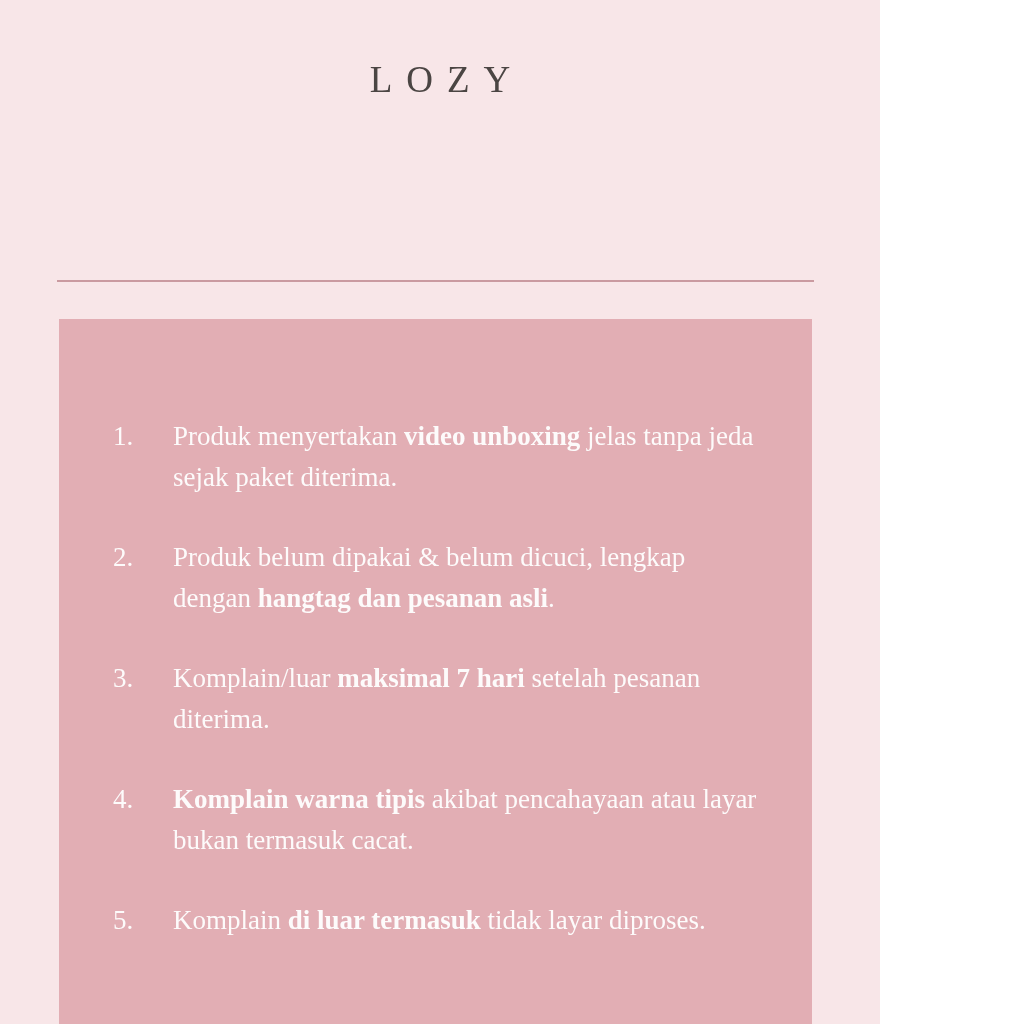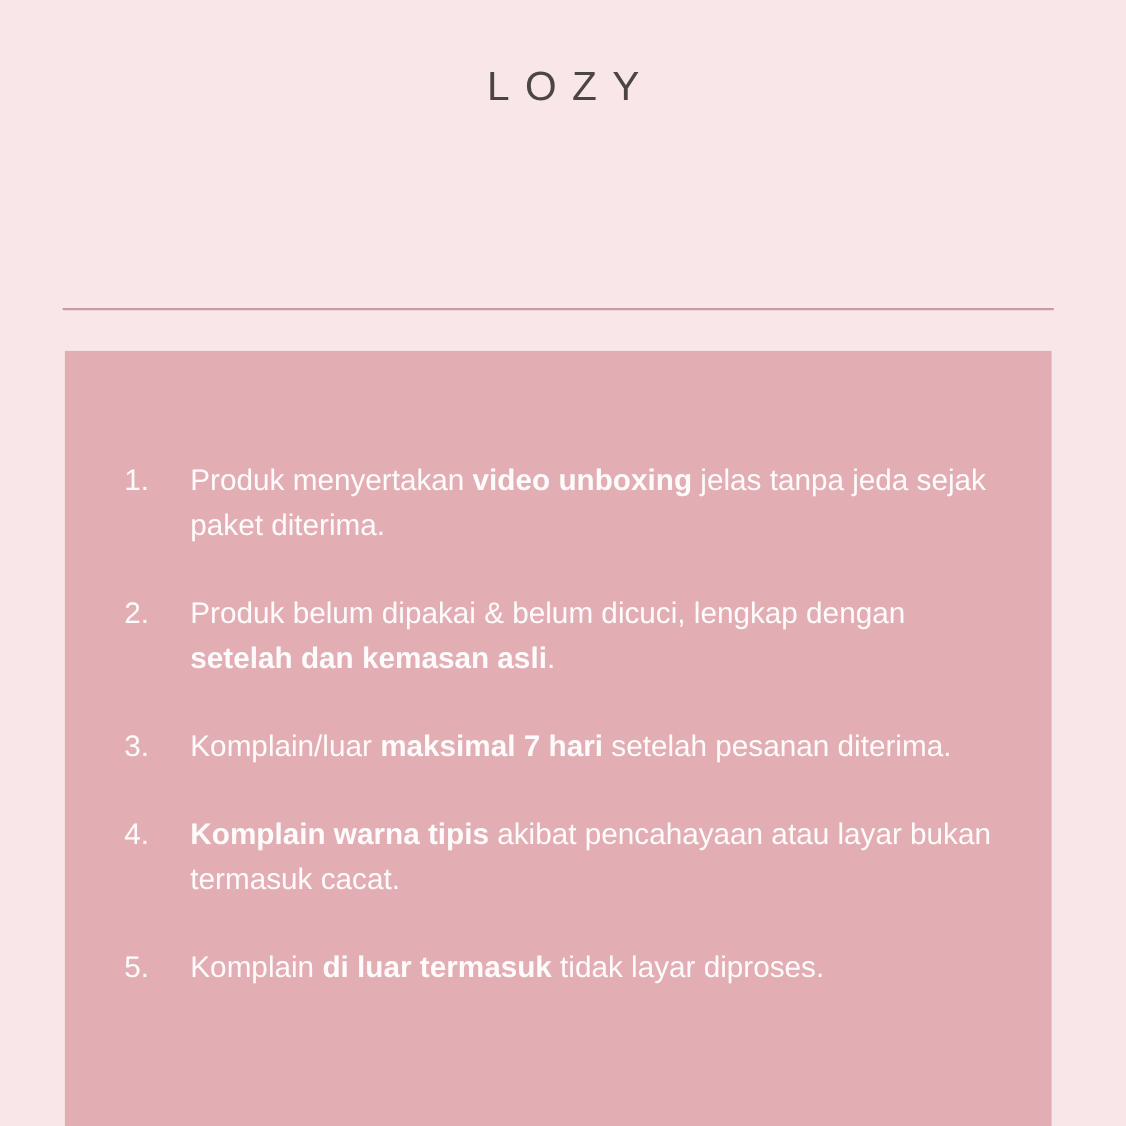--- a/index.html
+++ b/index.html
@@ -1,25 +1,25 @@
 <!DOCTYPE html>
 <html><head>
 <meta charset="utf-8">
 <style>
   html, body {
     margin: 0;
     padding: 0;
   }
   .canvas {
     position: relative;
-    width: 1024px;
+    width: 880px;
     height: 1024px;
     overflow: hidden;
     background: var(--bg, #f8e6e8);
-    font-family: Liberation Sans, sans-serif;
+    font-family: Liberation Serif, serif;
   }
   .brand {
     position: absolute;
     top: 58px;
     left: 0;
     width: 100%;
     text-align: center;
     font-size: 37px;
     font-weight: 400;
     letter-spacing: 14px;
@@ -103,21 +103,21 @@
   <div class="divider"></div>
 
   <div class="terms-box">
     <ol class="terms-list">
         <li class="terms-item">
           <span class="item-number">1.</span>
           <span class="item-text"><span>Produk menyertakan </span><b>video unboxing</b><span> jelas tanpa jeda sejak paket diterima.</span></span>
         </li>
         <li class="terms-item">
           <span class="item-number">2.</span>
-          <span class="item-text"><span>Produk belum dipakai &amp; belum dicuci, lengkap dengan </span><b>setelah dan kemasan asli</b><span>.</span></span>
+          <span class="item-text"><span>Produk belum dipakai &amp; belum dicuci, lengkap dengan </span><b>hangtag dan pesanan asli</b><span>.</span></span>
         </li>
         <li class="terms-item">
           <span class="item-number">3.</span>
           <span class="item-text"><span>Komplain/luar </span><b>maksimal 7 hari</b><span> setelah pesanan diterima.</span></span>
         </li>
         <li class="terms-item">
           <span class="item-number">4.</span>
           <span class="item-text"><b>Komplain warna tipis</b><span> akibat pencahayaan atau layar bukan termasuk cacat.</span></span>
         </li>
         <li class="terms-item">

